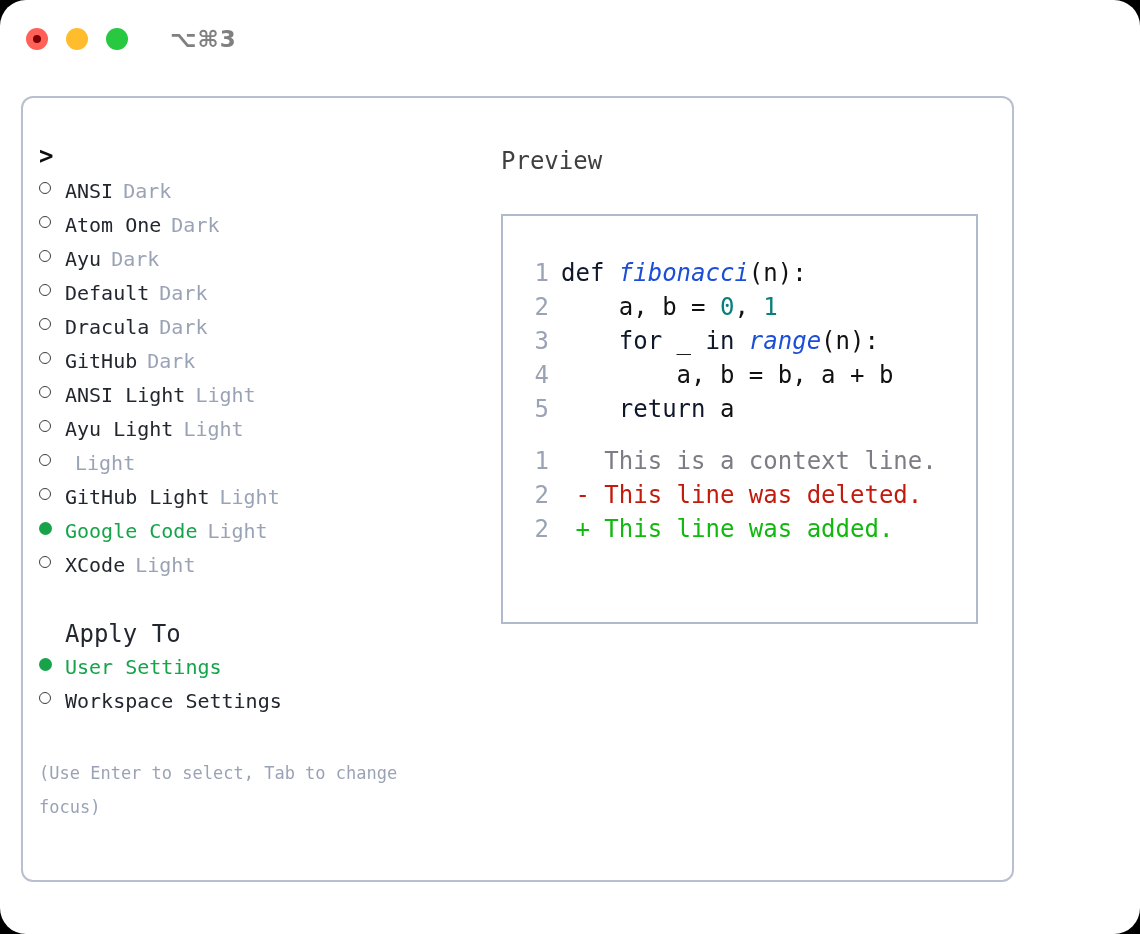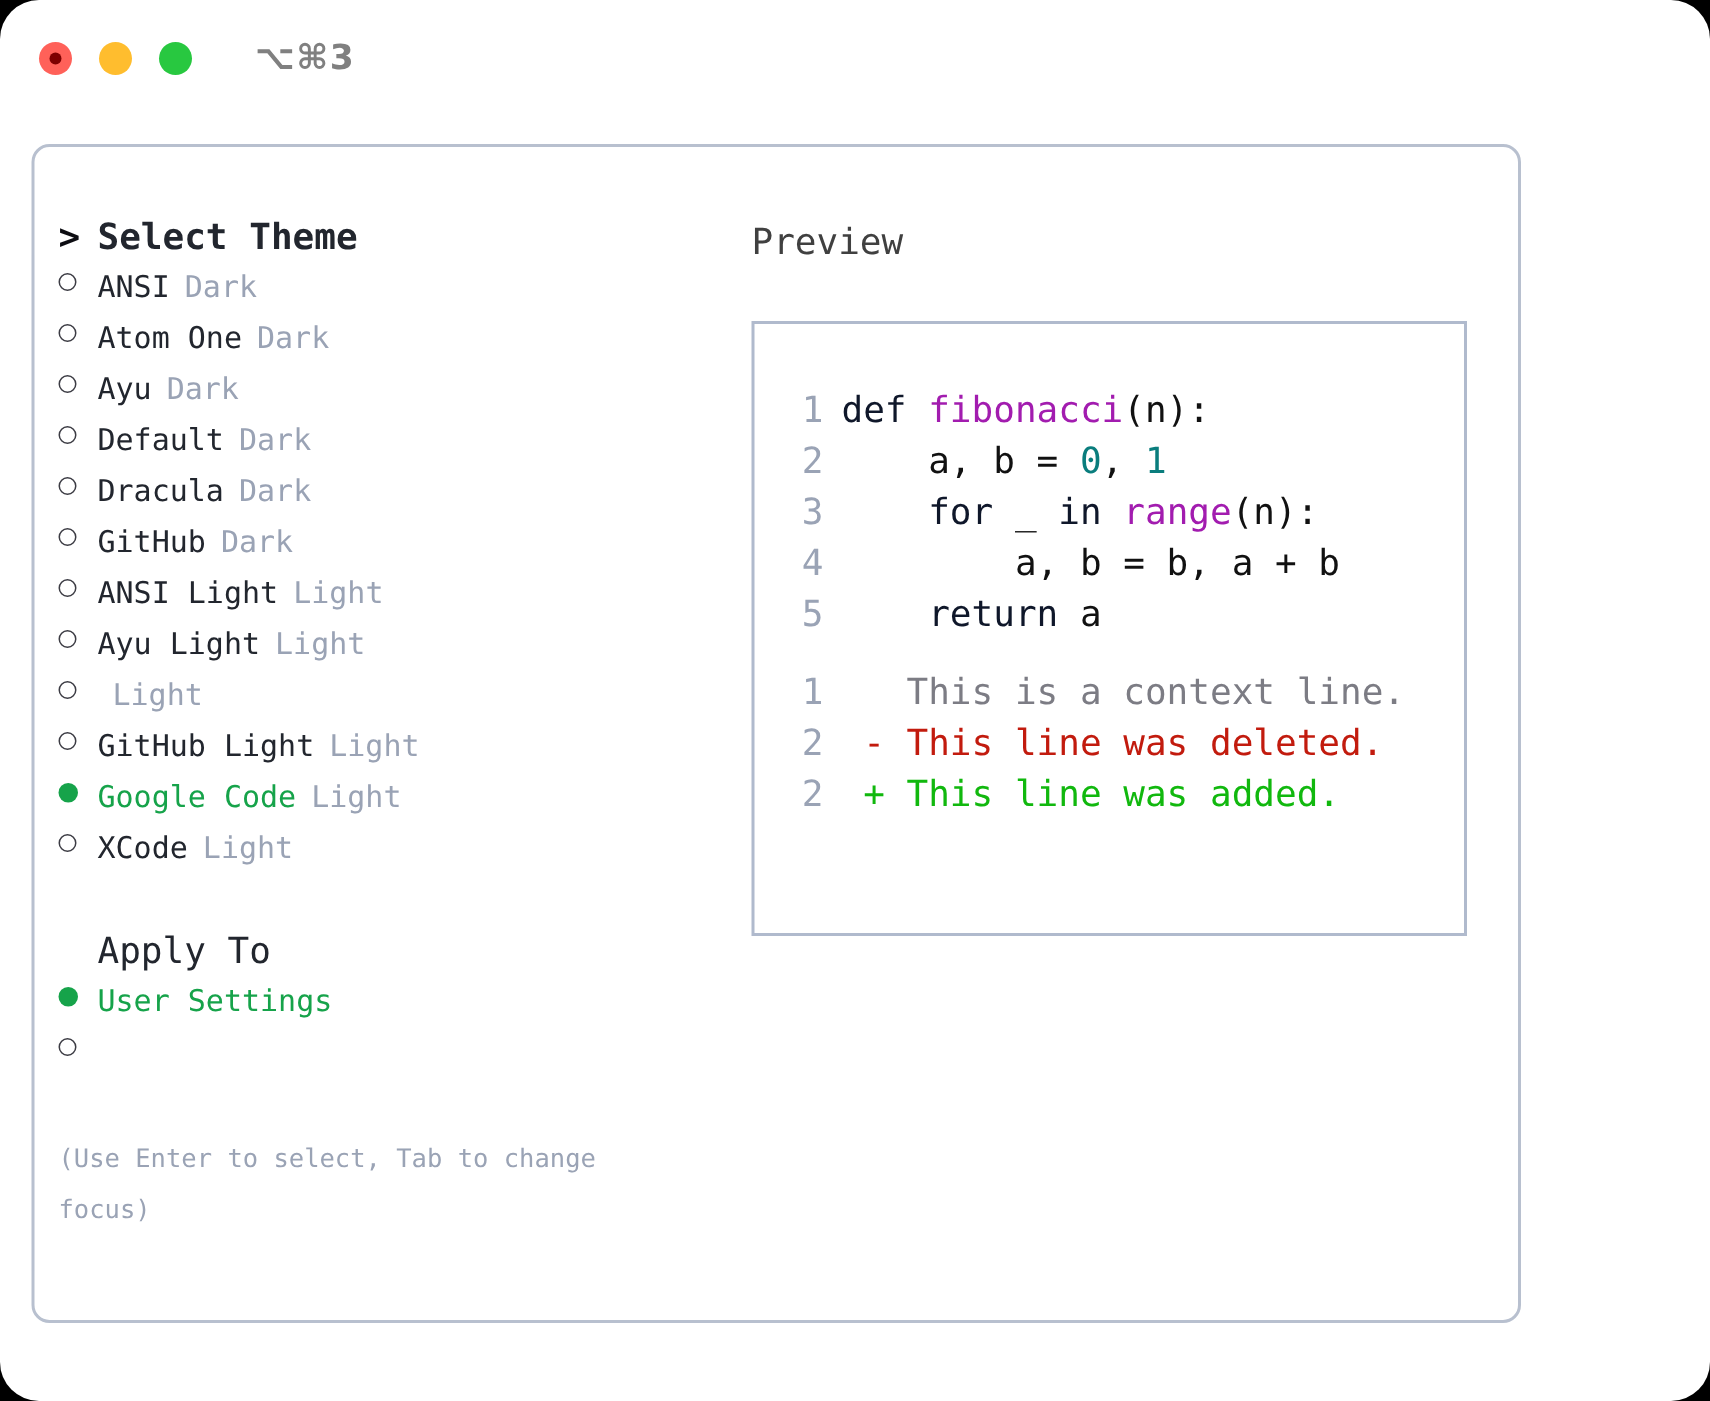--- a/index.html
+++ b/index.html
@@ -209,21 +209,21 @@
   }
   .cline { display: block; height: 34px; }
   .ln {
     display: inline-block;
     width: 28px;
     text-align: right;
     color: #9aa3b5;
     margin-right: 12px;
   }
   .kw  { color: #0f172a; }
-  .fn  { color: #a21caf; }
+  .fn  { color: #1d4ed8; font-style: italic; }
   .num { color: #0a7d7d; }
   .pl  { color: #111111; }
 
   .diff-block {
     position: absolute;
     left: 18px;
     top: 228px;
     font-size: 24px;
     line-height: 34px;
     white-space: pre;
@@ -247,21 +247,20 @@
     <div class="shortcut">⌥⌘3</div>
   </div>
 
   <div class="panel">
     <div class="panel-inner">
 
       <div class="left-col">
 
         <div class="row header-row">
           <span class="marker">&gt;</span>
-          <span class="label">Select Theme</span>
         </div>
 
         <div id="theme-items">
             <div class="row"><span class="marker"><span class="bullet-empty"></span></span><span class="label">ANSI</span><span class="variant">Dark</span></div>
             <div class="row"><span class="marker"><span class="bullet-empty"></span></span><span class="label">Atom One</span><span class="variant">Dark</span></div>
             <div class="row"><span class="marker"><span class="bullet-empty"></span></span><span class="label">Ayu</span><span class="variant">Dark</span></div>
             <div class="row"><span class="marker"><span class="bullet-empty"></span></span><span class="label">Default</span><span class="variant">Dark</span></div>
             <div class="row"><span class="marker"><span class="bullet-empty"></span></span><span class="label">Dracula</span><span class="variant">Dark</span></div>
             <div class="row"><span class="marker"><span class="bullet-empty"></span></span><span class="label">GitHub</span><span class="variant">Dark</span></div>
             <div class="row"><span class="marker"><span class="bullet-empty"></span></span><span class="label">ANSI Light</span><span class="variant">Light</span></div>
@@ -274,21 +273,21 @@
 
         <div class="group-gap"></div>
 
         <div class="section-title">
           <span class="marker"> </span>
           <span>Apply To</span>
         </div>
 
         <div id="apply-items">
             <div class="row selected"><span class="marker"><span class="bullet-filled"></span></span><span class="label">User Settings</span></div>
-            <div class="row"><span class="marker"><span class="bullet-empty"></span></span></div>
+            <div class="row"><span class="marker"><span class="bullet-empty"></span></span><span class="label">Workspace Settings</span></div>
           </div>
 
         <div class="hint">(Use Enter to select, Tab to change focus)</div>
       </div>
 
       <div class="right-col">
         <div class="preview-title">Preview</div>
 
         <div class="preview-box">
           <div class="code" id="code-block"><span class="cline"><span class="ln">1</span><span class="kw">def </span><span class="fn">fibonacci</span><span class="pl">(n):</span></span><span class="cline"><span class="ln">2</span><span class="pl">    a, b = </span><span class="num">0</span><span class="pl">, </span><span class="num">1</span></span><span class="cline"><span class="ln">3</span><span class="kw">    for </span><span class="pl">_ </span><span class="kw">in </span><span class="fn">range</span><span class="pl">(n):</span></span><span class="cline"><span class="ln">4</span><span class="pl">        a, b = b, a + b</span></span><span class="cline"><span class="ln">5</span><span class="kw">    return </span><span class="pl">a</span></span></div>

